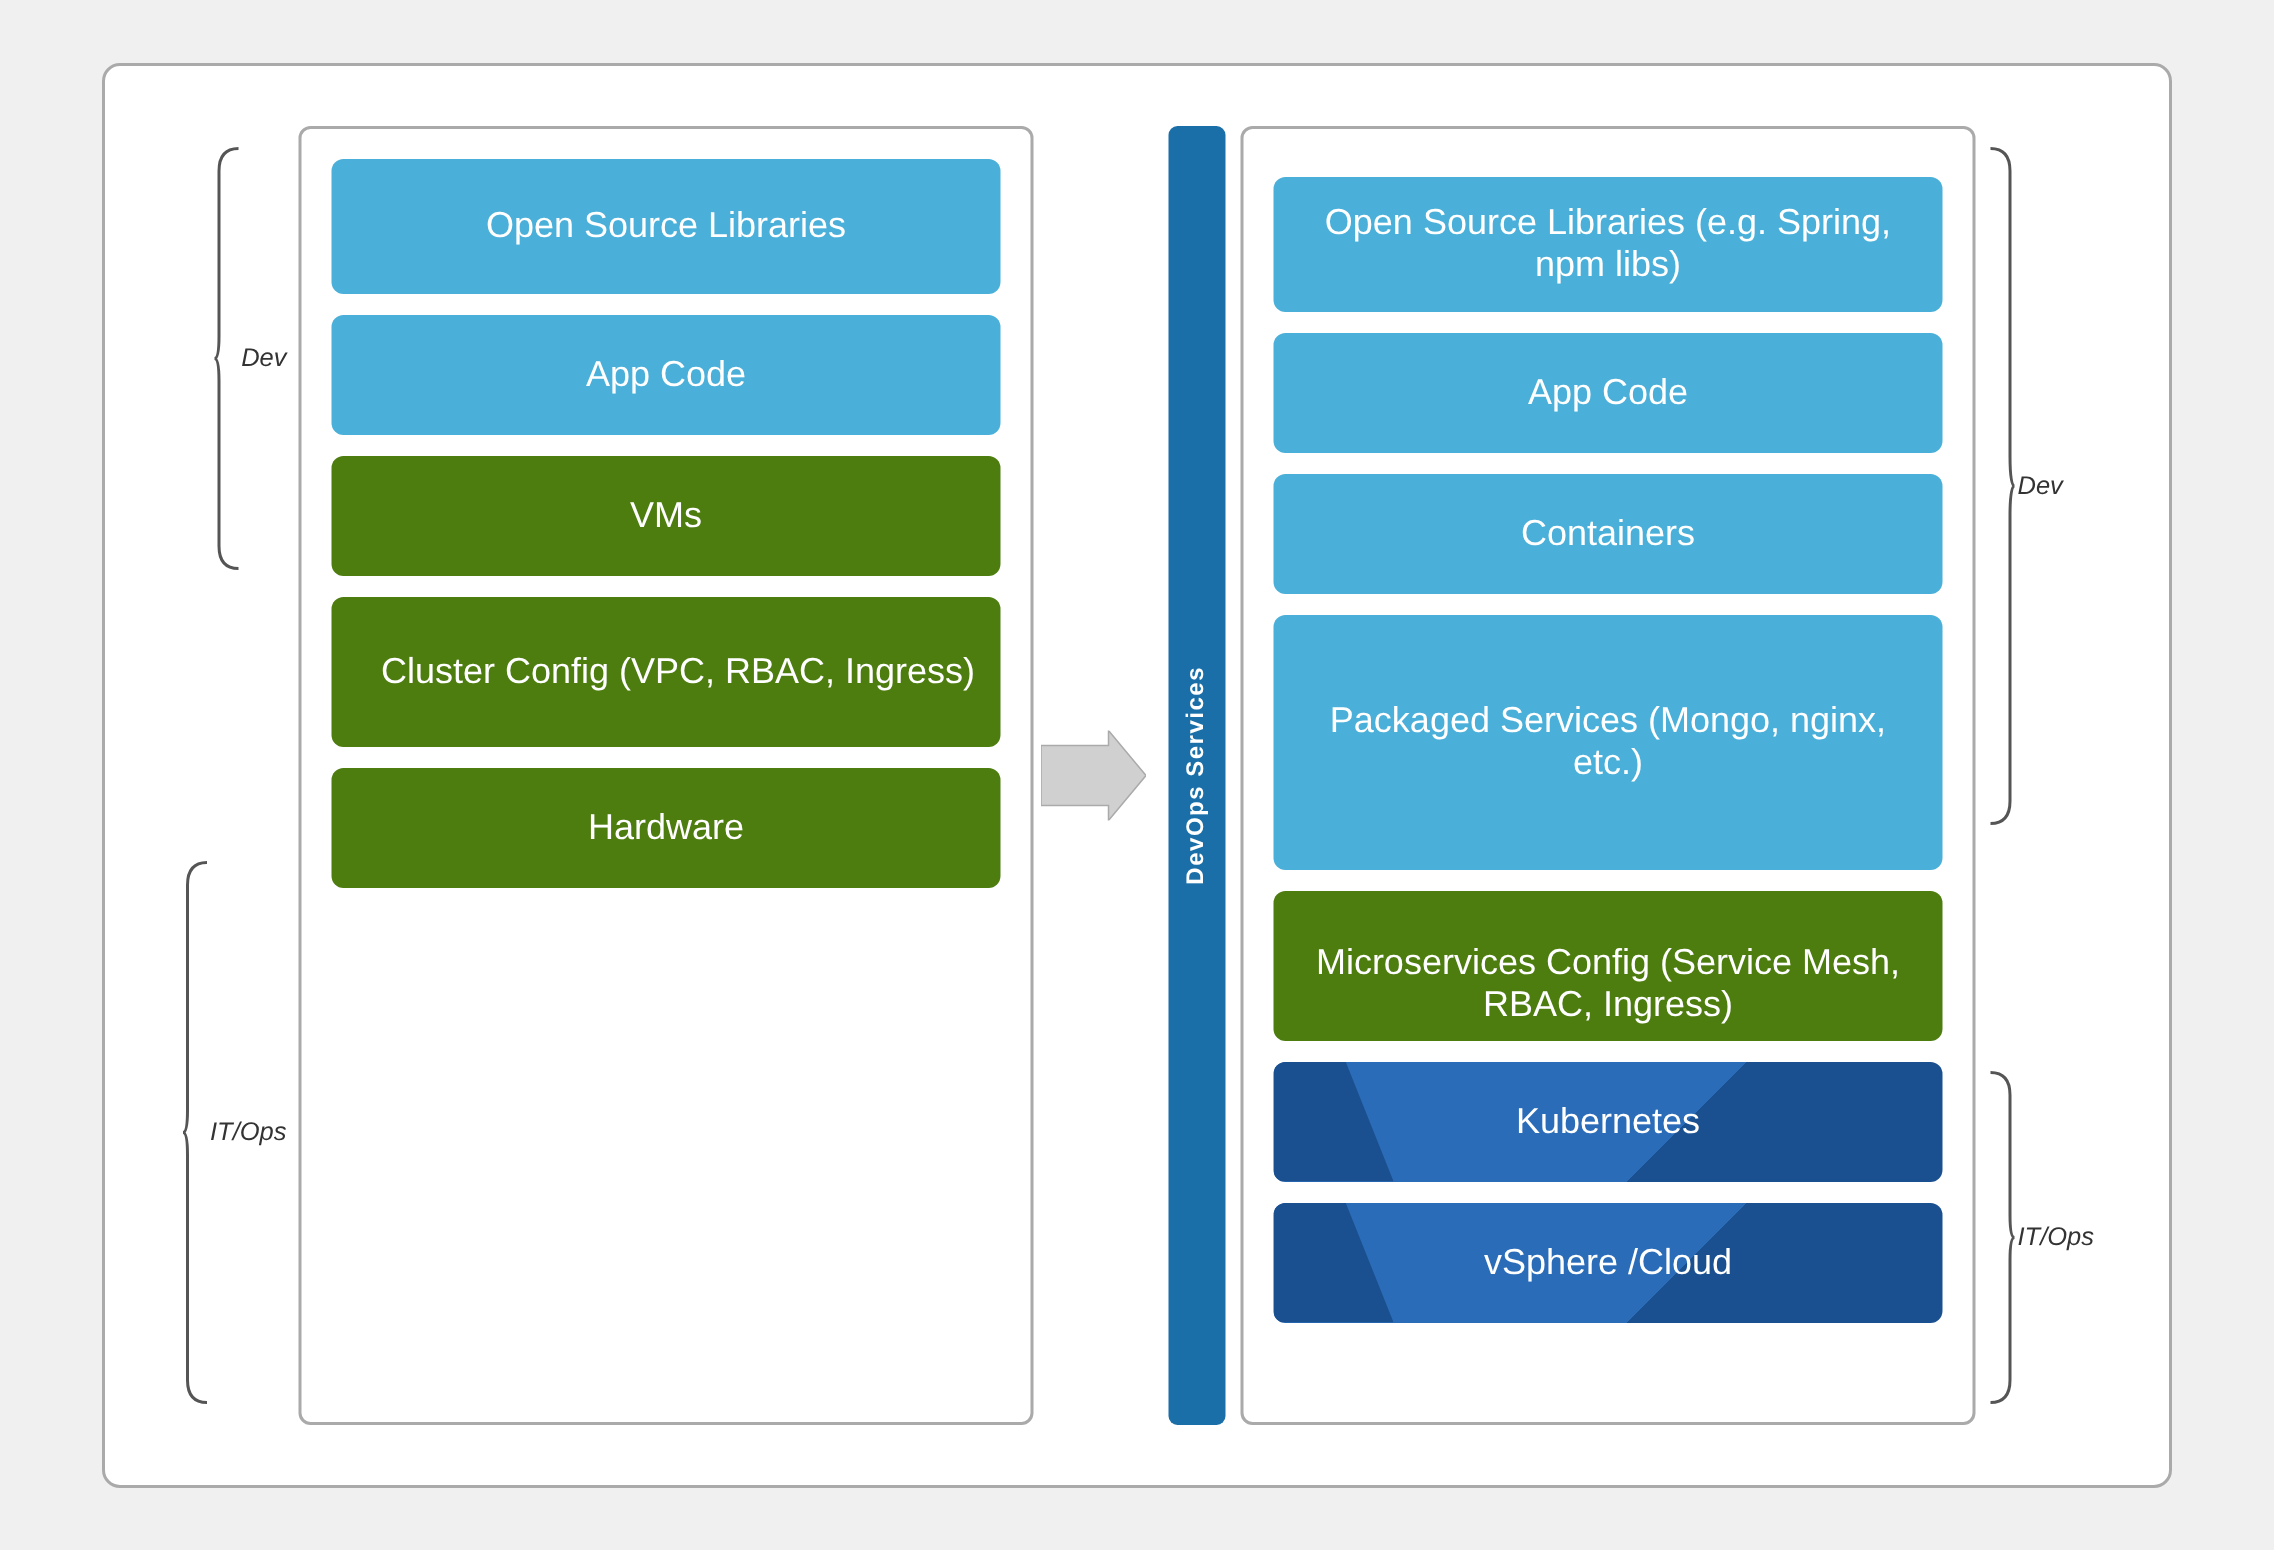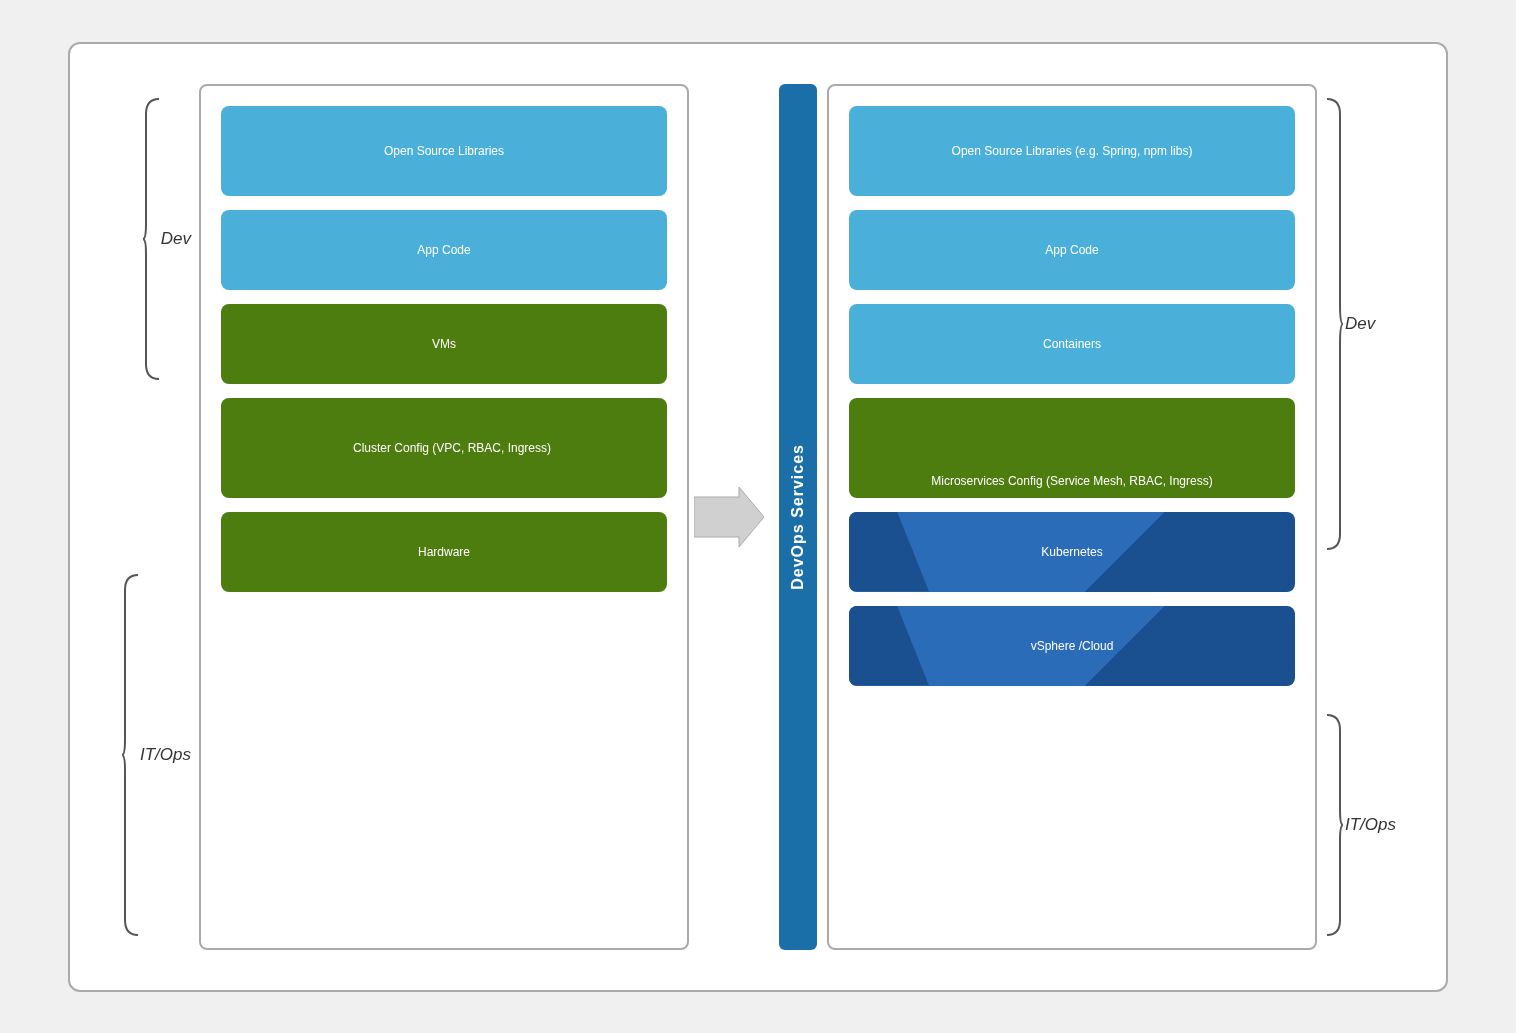--- a/index.html
+++ b/index.html
@@ -34,21 +34,21 @@
       gap: 14px;
     }
 
     .block {
       border-radius: 8px;
       display: flex;
       align-items: center;
       justify-content: center;
       text-align: center;
       color: white;
-      font-size: 12px;
+      font-size: 24px;
       font-weight: 500;
       padding: 10px 16px;
     }
     .block-light {
       background: #4ab0d9;
     }
     .block-dark {
       background: #4d7c0f;
     }
 
@@ -89,21 +89,21 @@
     
     .right-side {
       flex: 1;
       display: flex;
       flex-direction: row;
     }
     .right-content {
       flex: 1;
       border: 2px solid #aaa;
       border-radius: 8px;
-      padding: 20px 20px;
+      padding: 32px 20px;
       display: flex;
       flex-direction: column;
       gap: 14px;
     }
 
     
     .block-kubernetes {
       background: linear-gradient(135deg, #2b6cb8 60%, #1a5090 60%);
       position: relative;
       overflow: hidden;
@@ -218,20 +218,23 @@
 
       <div class="block-row">
         <div style="flex:1;display:flex;flex-direction:column;gap:14px;">
           <div class="block block-light tall-block">
             <span>App Code</span>
           </div>
           <div class="block block-light tall-block">
             <span>Containers</span>
           </div>
         </div>
+        <div class="block block-light" style="flex:1;min-height:170px;">
+          <span>Packaged Services (Mongo, nginx, etc.)</span>
+        </div>
       </div>
 
       <div class="block block-dark tall-block" style="min-height:100px;align-items:flex-end;">
         <span>Microservices Config (Service Mesh, RBAC, Ingress)</span>
       </div>
 
       <div class="block block-kubernetes tall-block">
         <span class="block-text-front">Kubernetes</span>
       </div>
 

